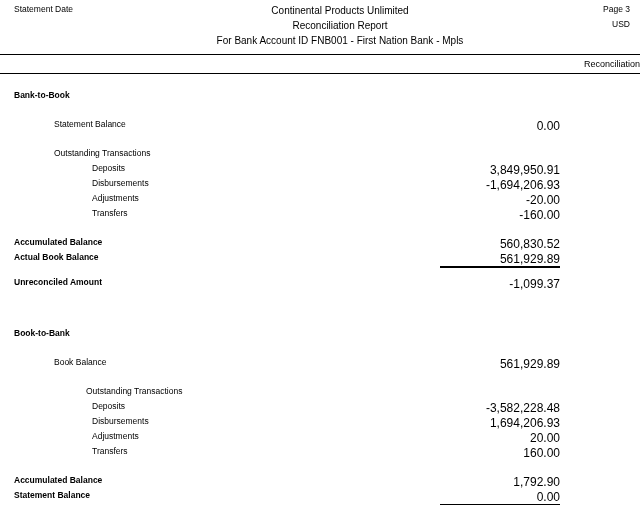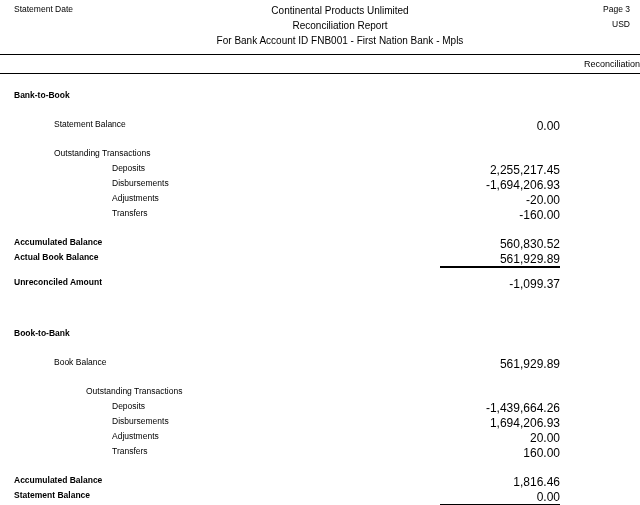--- a/index.html
+++ b/index.html
@@ -90,21 +90,21 @@
     position: absolute;
     right: 80px;
     width: 120px;
     text-align: right;
     font-size: 12px;
     white-space: nowrap;
   }
   .ind0 { left: 14px; }
   .ind1 { left: 54px; }
   .ind2 { left: 86px; }
-  .ind3 { left: 112px; }
+  .ind3 { left: 92px; }
   .bold { font-weight: bold; }
   .gap10 { height: 10px; }
   .gap14 { height: 14px; }
   .gap22 { height: 22px; }
   
   .underline-bar {
     position: absolute;
     right: 80px;
     width: 120px;
     border-top: 2px solid #000;
@@ -145,21 +145,21 @@
     </div>
 
     <div class="gap14"></div>
     <div class="row">
       <span class="lbl ind1">Outstanding Transactions</span>
       <span class="amt"></span>
     </div>
 
     <div class="row">
       <span class="lbl ind3">Deposits</span>
-      <span class="amt">2,255,217.45</span>
+      <span class="amt">3,849,950.91</span>
     </div>
     <div class="row">
       <span class="lbl ind3">Disbursements</span>
       <span class="amt">-1,694,206.93</span>
     </div>
     <div class="row">
       <span class="lbl ind3">Adjustments</span>
       <span class="amt">-20.00</span>
     </div>
     <div class="row">
@@ -197,39 +197,39 @@
     </div>
 
     <div class="gap14"></div>
     <div class="row">
       <span class="lbl ind2">Outstanding Transactions</span>
       <span class="amt"></span>
     </div>
 
     <div class="row">
       <span class="lbl ind3">Deposits</span>
-      <span class="amt">-1,439,664.26</span>
+      <span class="amt">-3,582,228.48</span>
     </div>
     <div class="row">
       <span class="lbl ind3">Disbursements</span>
       <span class="amt">1,694,206.93</span>
     </div>
     <div class="row">
       <span class="lbl ind3">Adjustments</span>
       <span class="amt">20.00</span>
     </div>
     <div class="row">
       <span class="lbl ind3">Transfers</span>
       <span class="amt">160.00</span>
     </div>
 
     <div class="gap14"></div>
     <div class="row">
       <span class="lbl ind0 bold">Accumulated Balance</span>
-      <span class="amt">1,816.46</span>
+      <span class="amt">1,792.90</span>
     </div>
     <div class="row">
       <span class="lbl ind0 bold">Statement Balance</span>
       <span class="amt">0.00</span>
       <span class="underline-bar" style="top:14px;"></span>
     </div>
 
   </div>
 </div>
 

